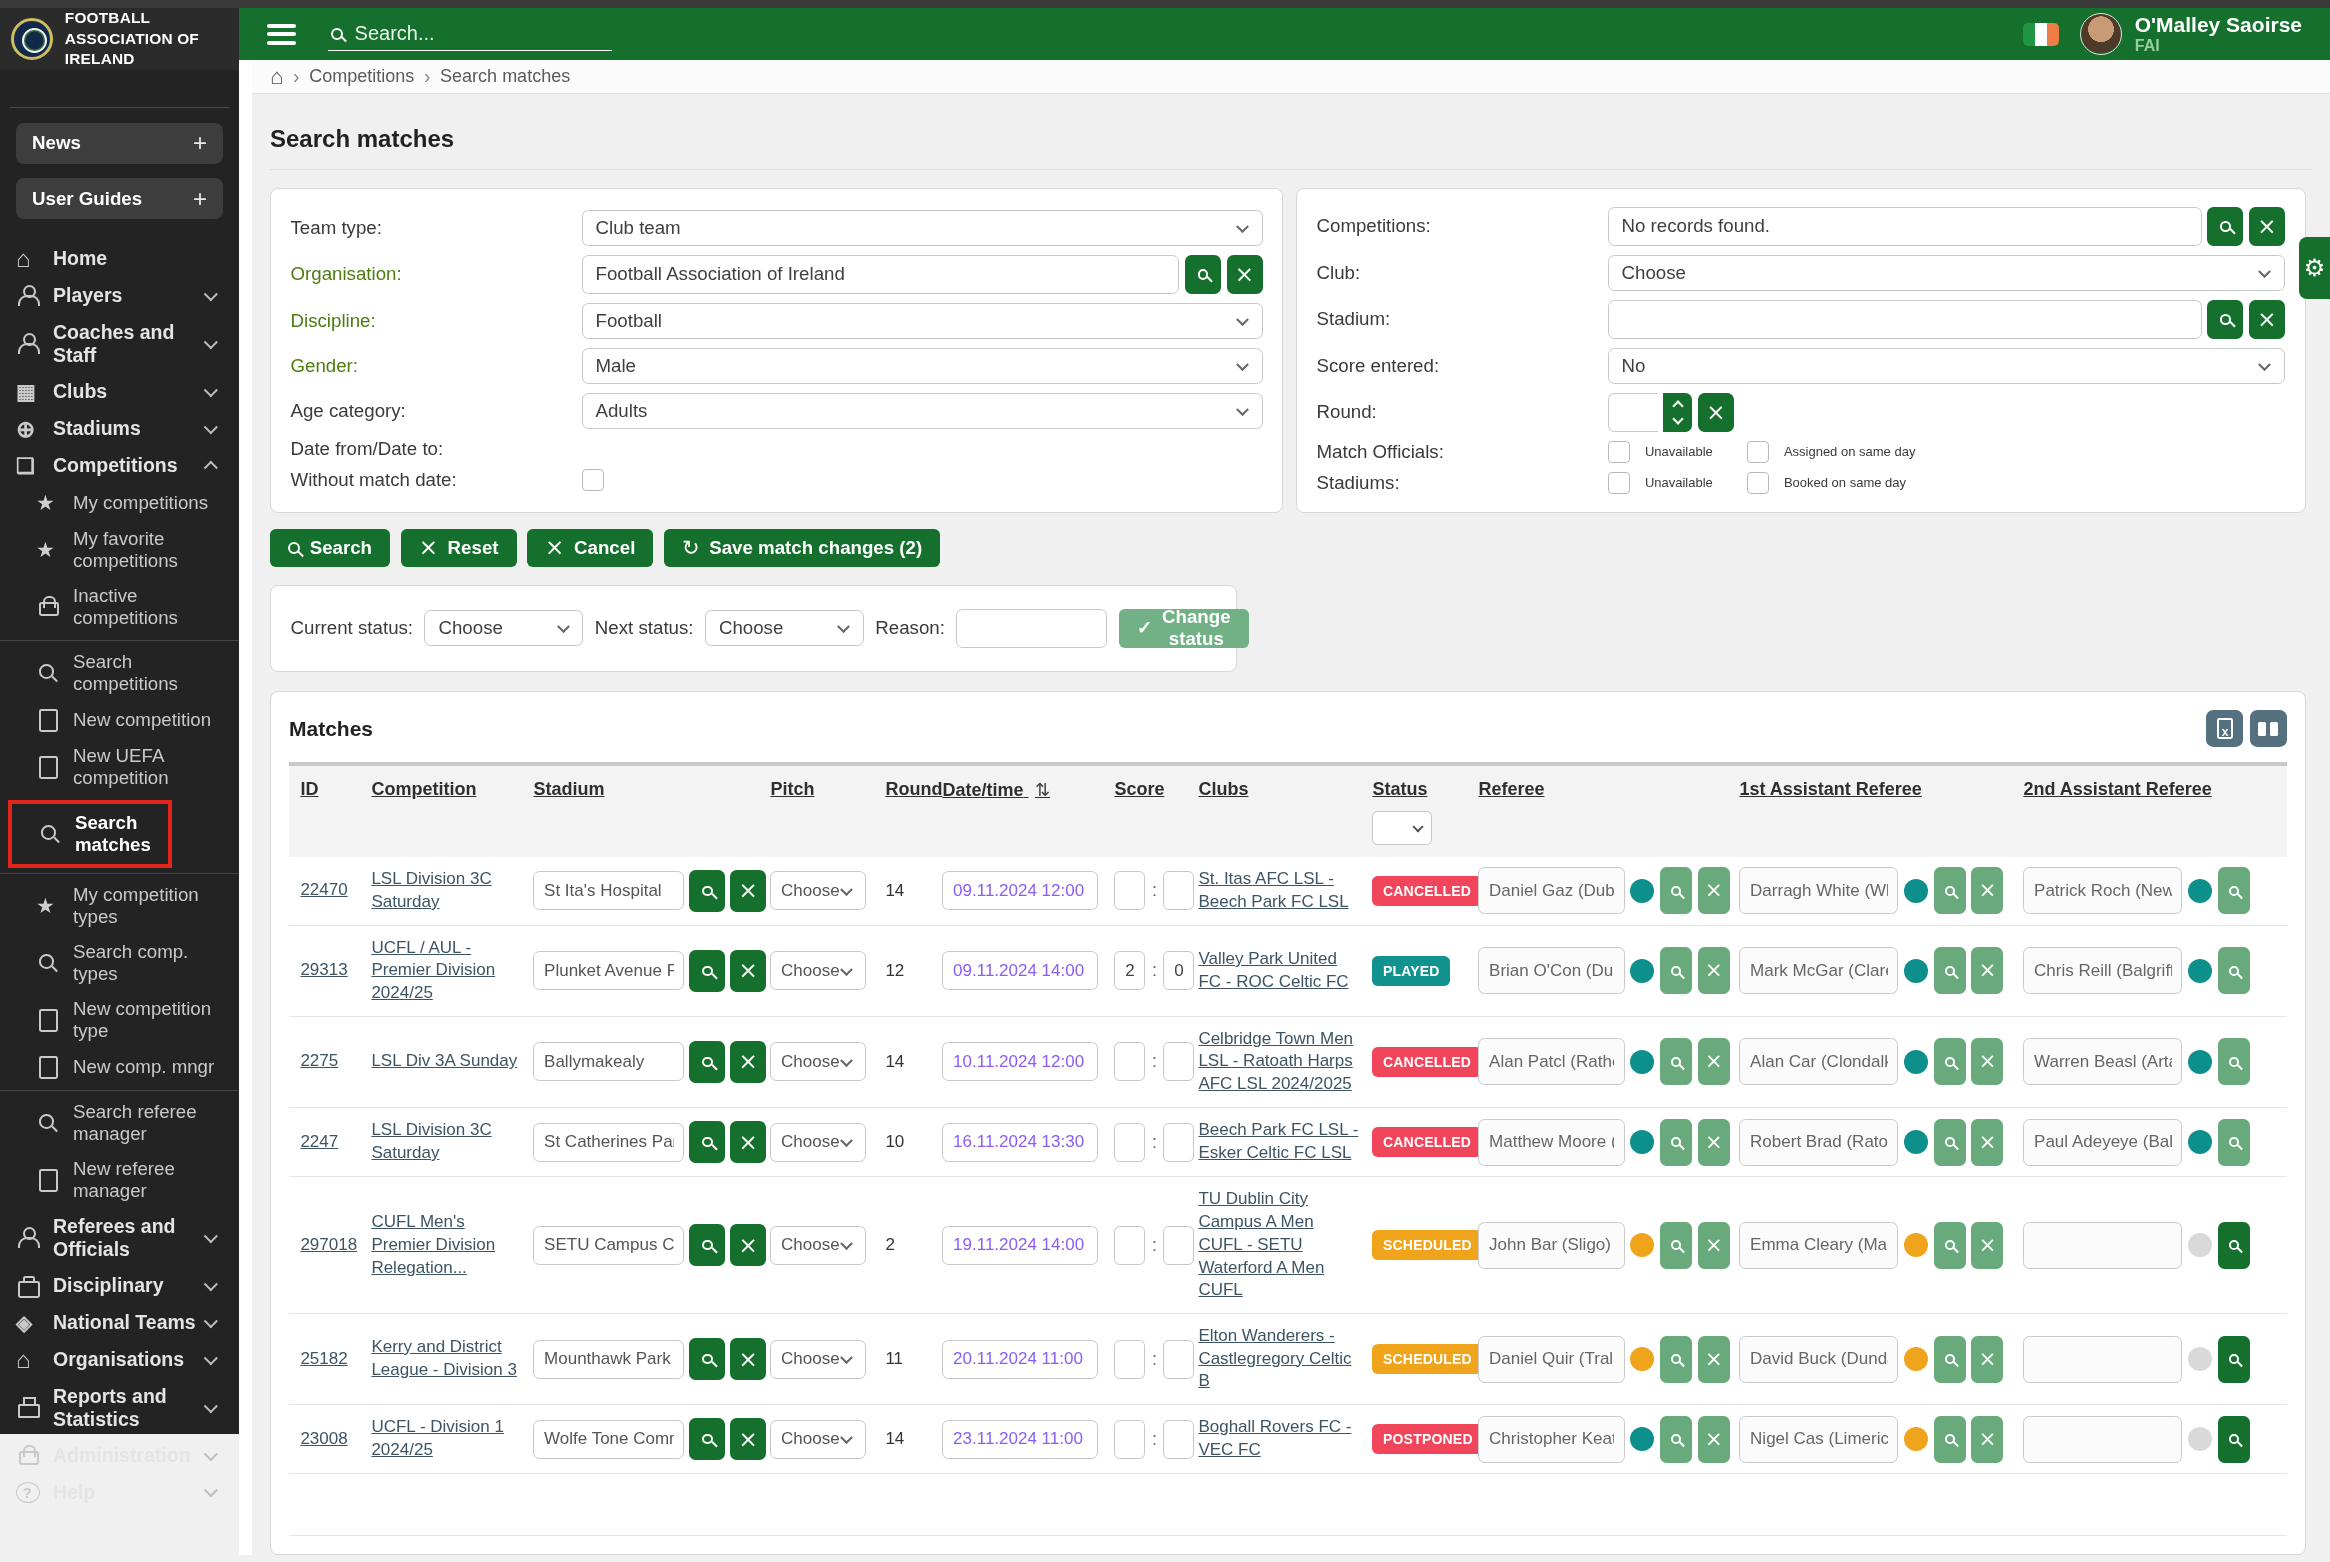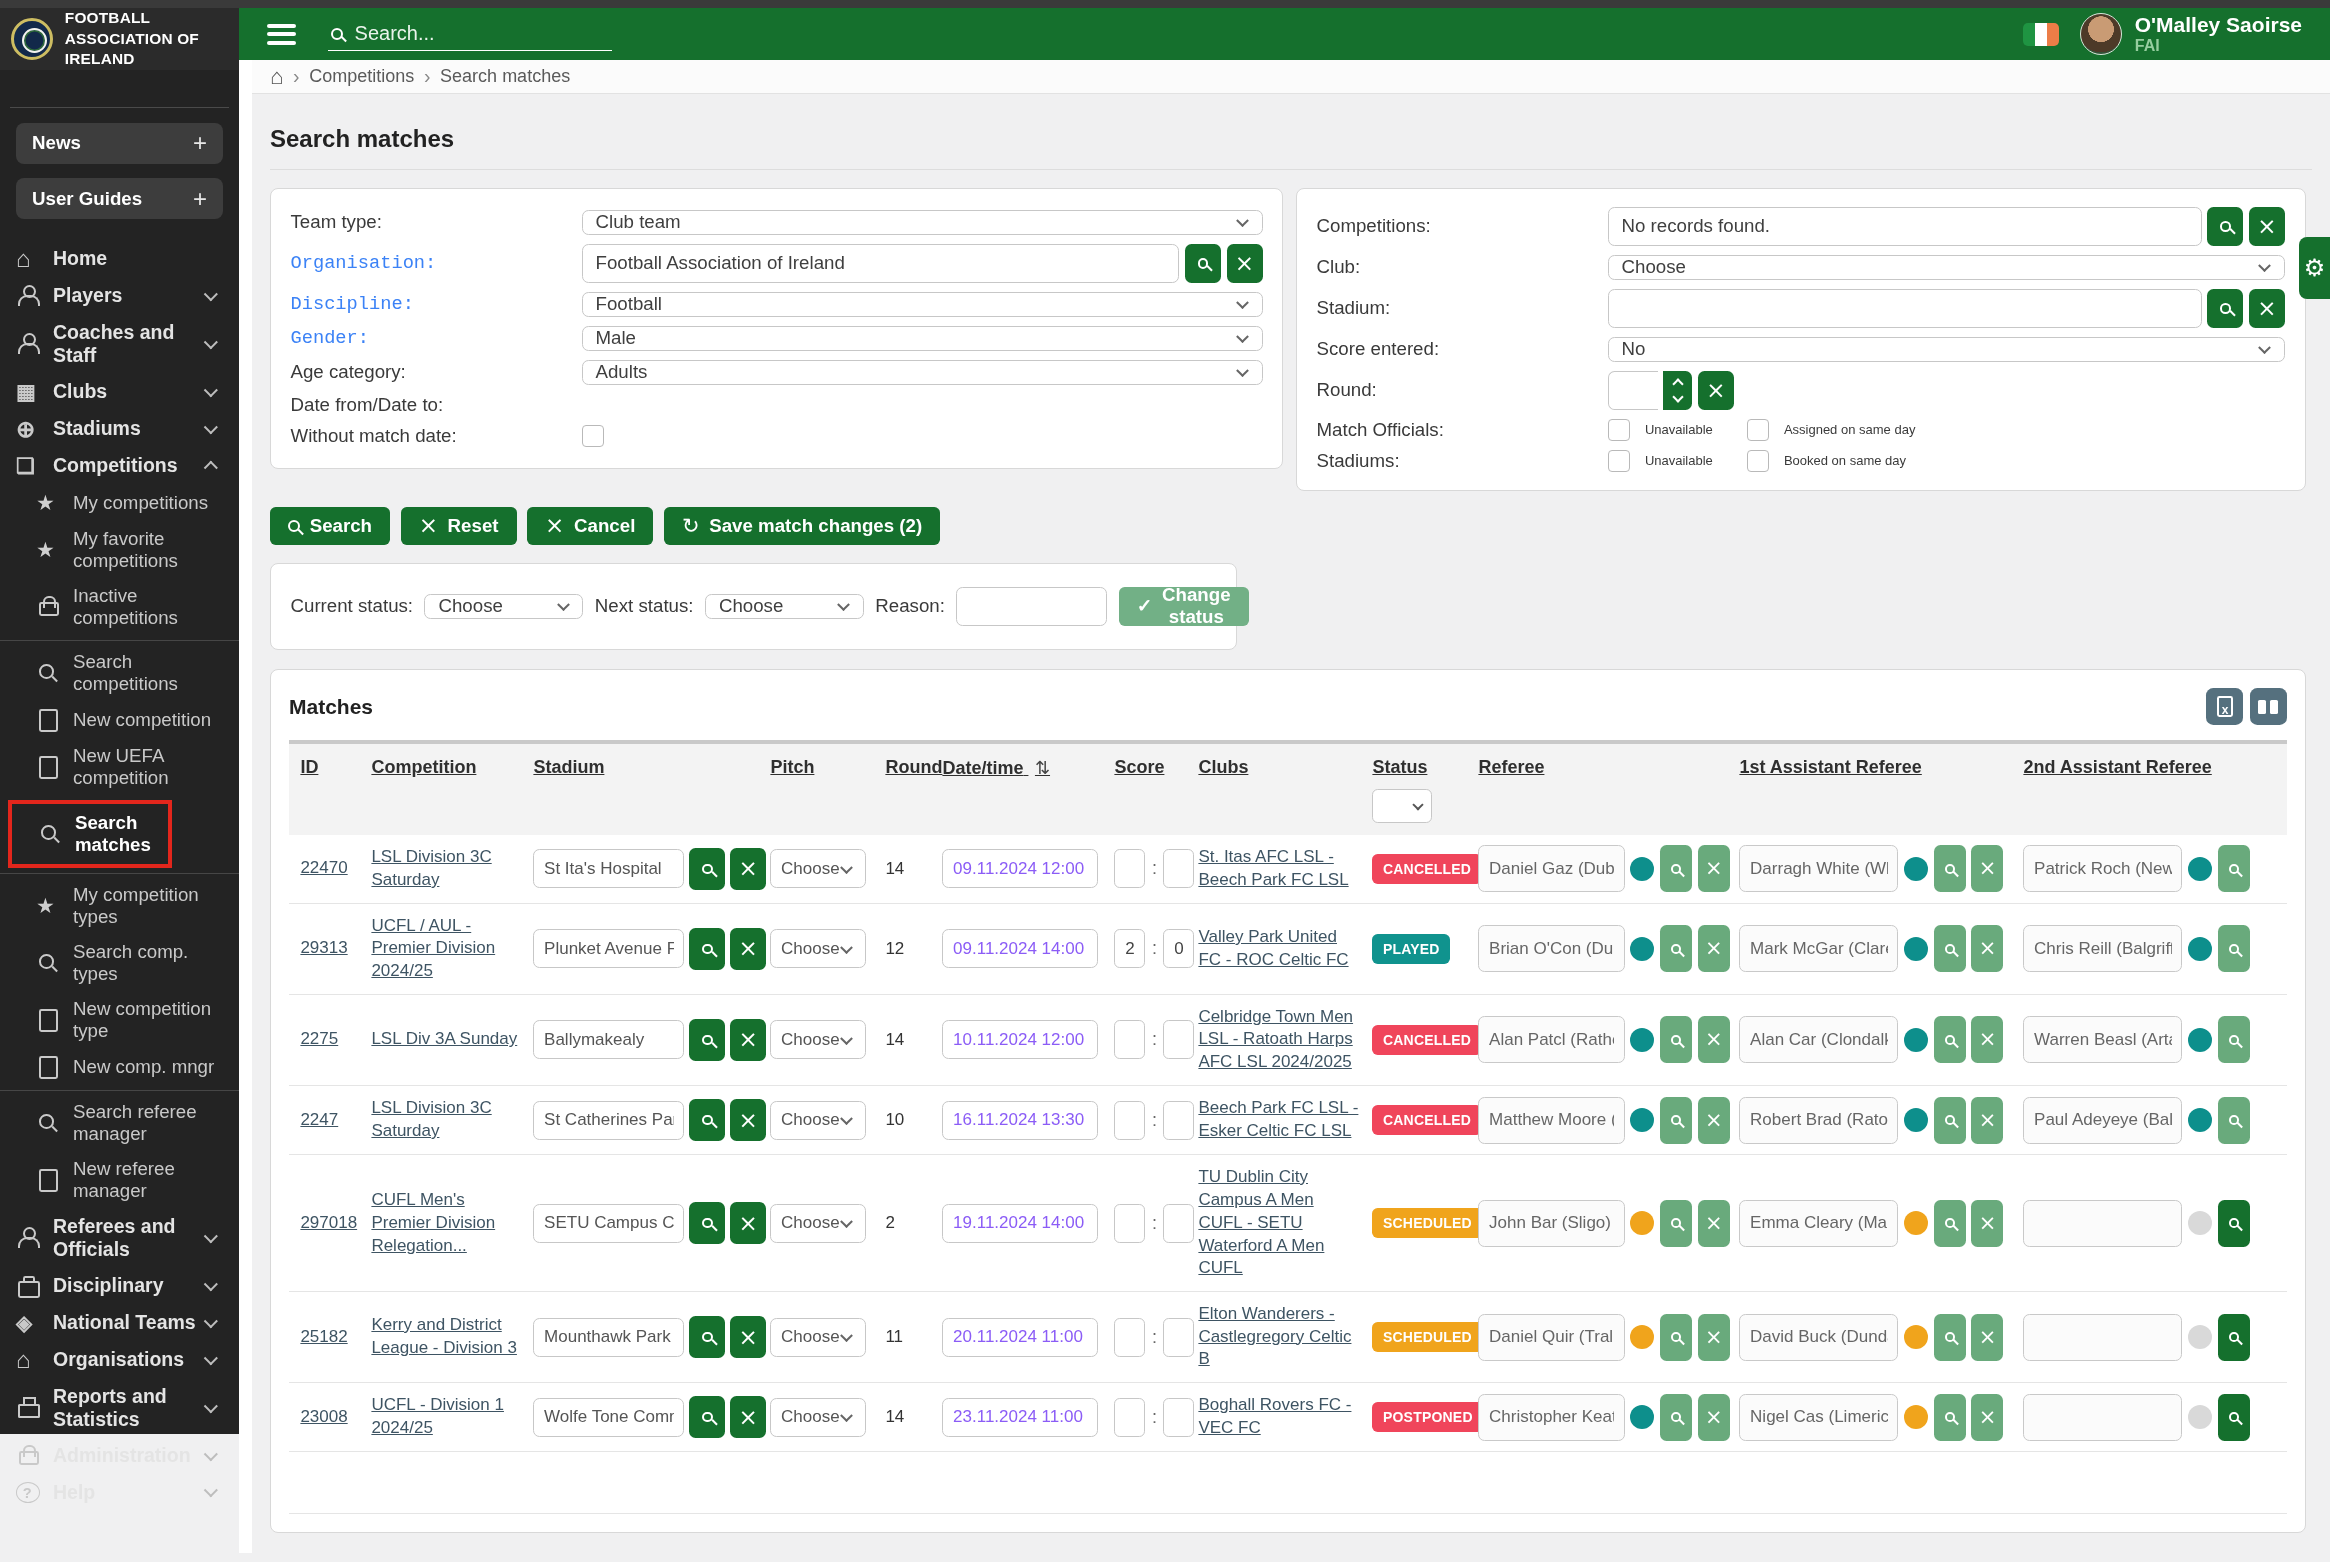--- a/index.html
+++ b/index.html
@@ -96,28 +96,28 @@
   .page-title { font-size:24px; font-weight:bold; color:#222; margin:11.4px 0 16px 0; }
   .title-rule { border-top:0.8px solid #ddd; margin-bottom:18px; }
 
   .cards { display:flex; gap:13px; align-items:flex-start; }
   .card { background:#fff; border:0.8px solid #d8d8d8; border-radius:8px; }
   .card.left { width:1013px; padding:21px 19.5px; }
   .card.right { flex:1; padding:18px 19.5px; margin-right:6.5px; }
   .frow { display:flex; align-items:center; margin-bottom:9px; }
   .frow:last-child { margin-bottom:0; }
   .flabel { width:291px; flex:0 0 291px; font-size:18.7px; color:#3a3a3a; }
-  .flabel.req { color:#3b82f6;font-family:Liberation Mono, monospace; }
+  .flabel.req { color:#4d7c0f; }
   .fctl { flex:1; display:flex; align-items:center; gap:5.7px; }
 
   .toggle { display:flex; flex:1; height:39px; border-radius:6.5px; overflow:hidden; border:0.8px solid #c9c9c9; }
   .tog { flex:1; display:flex; align-items:center; justify-content:center; font-size:18.7px; cursor:pointer; background:#fff; color:#333; }
   .tog.on { background:#15702d; color:#fff; font-weight:bold; }
 
-  .sel { position:relative; flex:1; height:25px; border:0.8px solid #c7c7c7; border-radius:6.5px; background:#fff;
+  .sel { position:relative; flex:1; height:36px; border:0.8px solid #c7c7c7; border-radius:6.5px; background:#fff;
     display:flex; align-items:center; padding:0 36px 0 13px; font-size:18.7px; color:#3f3f3f; cursor:pointer; }
   .sel .chev { position:absolute; right:14.6px; top:50%; width:9px; height:9px;
     border-right:2px solid #666; border-bottom:2px solid #666; transform:translateY(-65%) rotate(45deg); }
   .inp { flex:1; height:39px; border:0.8px solid #c7c7c7; border-radius:6.5px; background:#fff; padding:0 13px;
     font-size:18.7px; color:#3f3f3f; font-family:inherit; outline:none; min-width:0;}
   .inp.focus { border:1.6px solid #2e8b46; }
   .sqbtn { width:36px; height:39px; border-radius:6.5px; background:#15702d; border:none; color:#fff; cursor:pointer;
     display:flex; align-items:center; justify-content:center; font-size:19.5px; flex:0 0 36px; }
   .sqbtn .mag { width:10.6px; height:10.6px; border-width:2px; }
   .sqbtn .mag::after { width:6.5px; }

